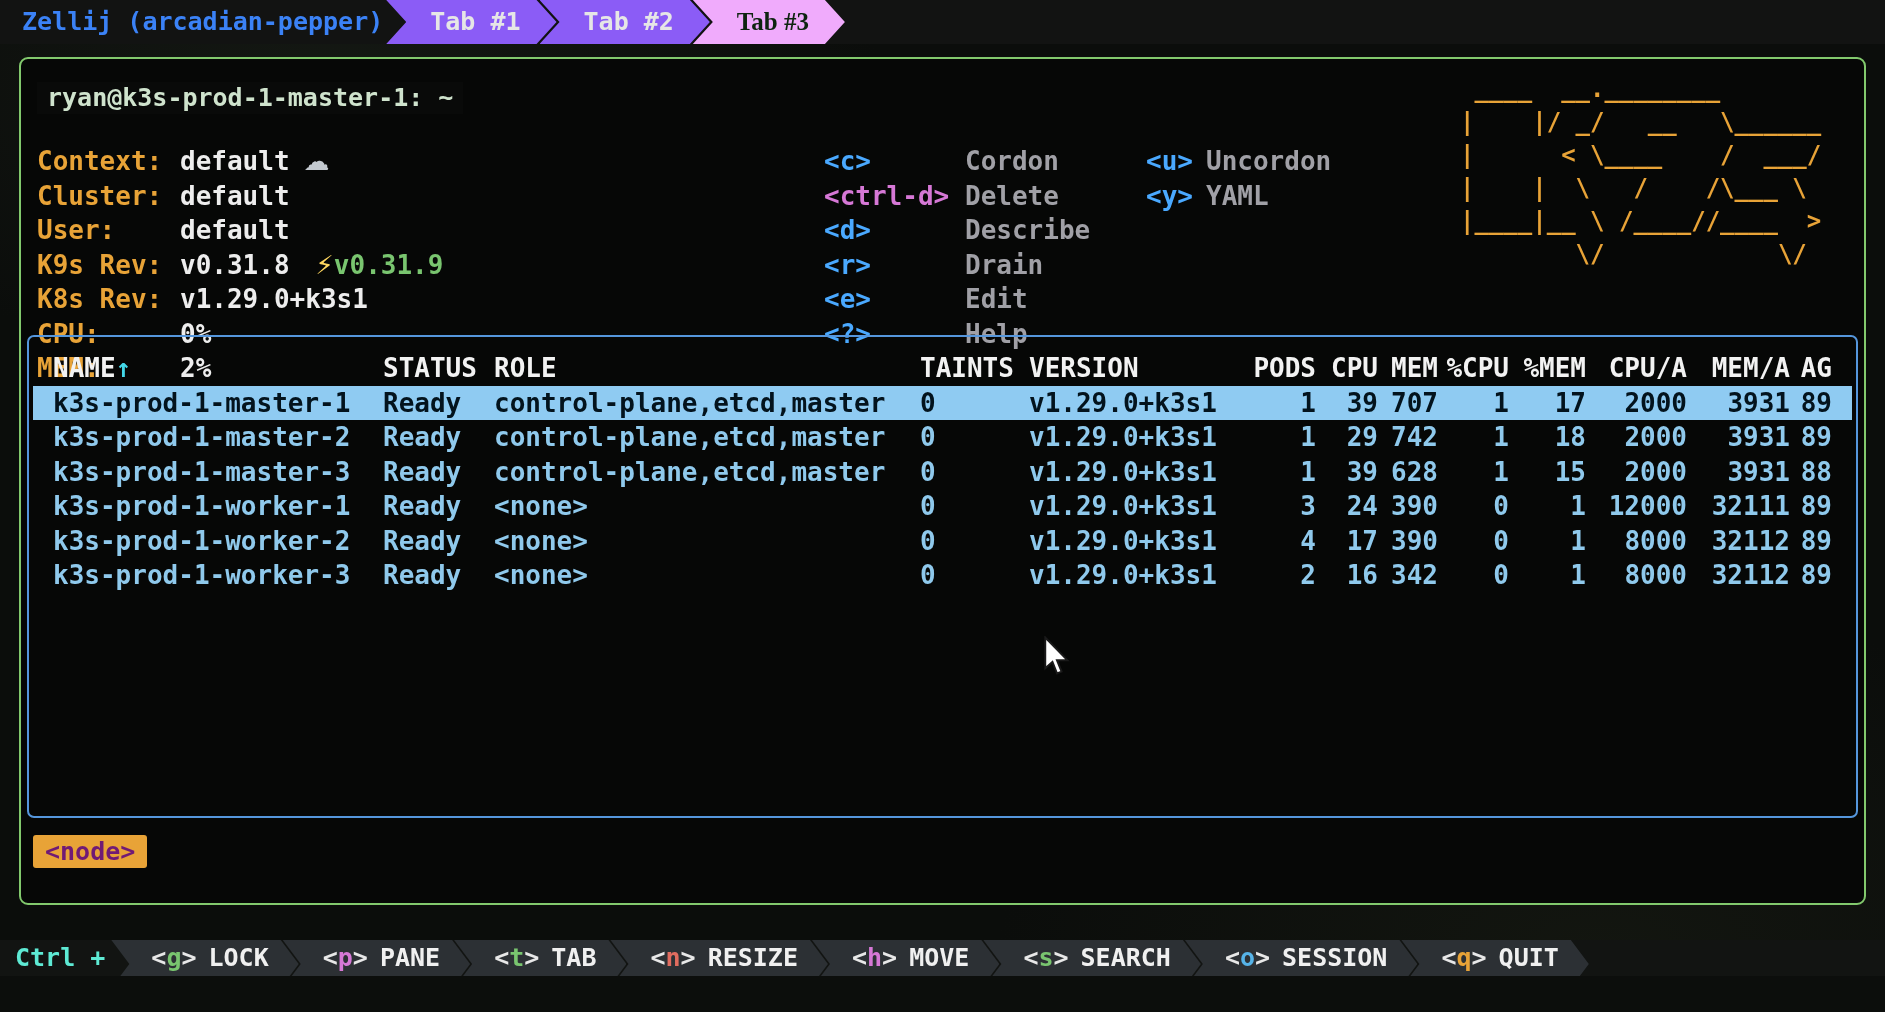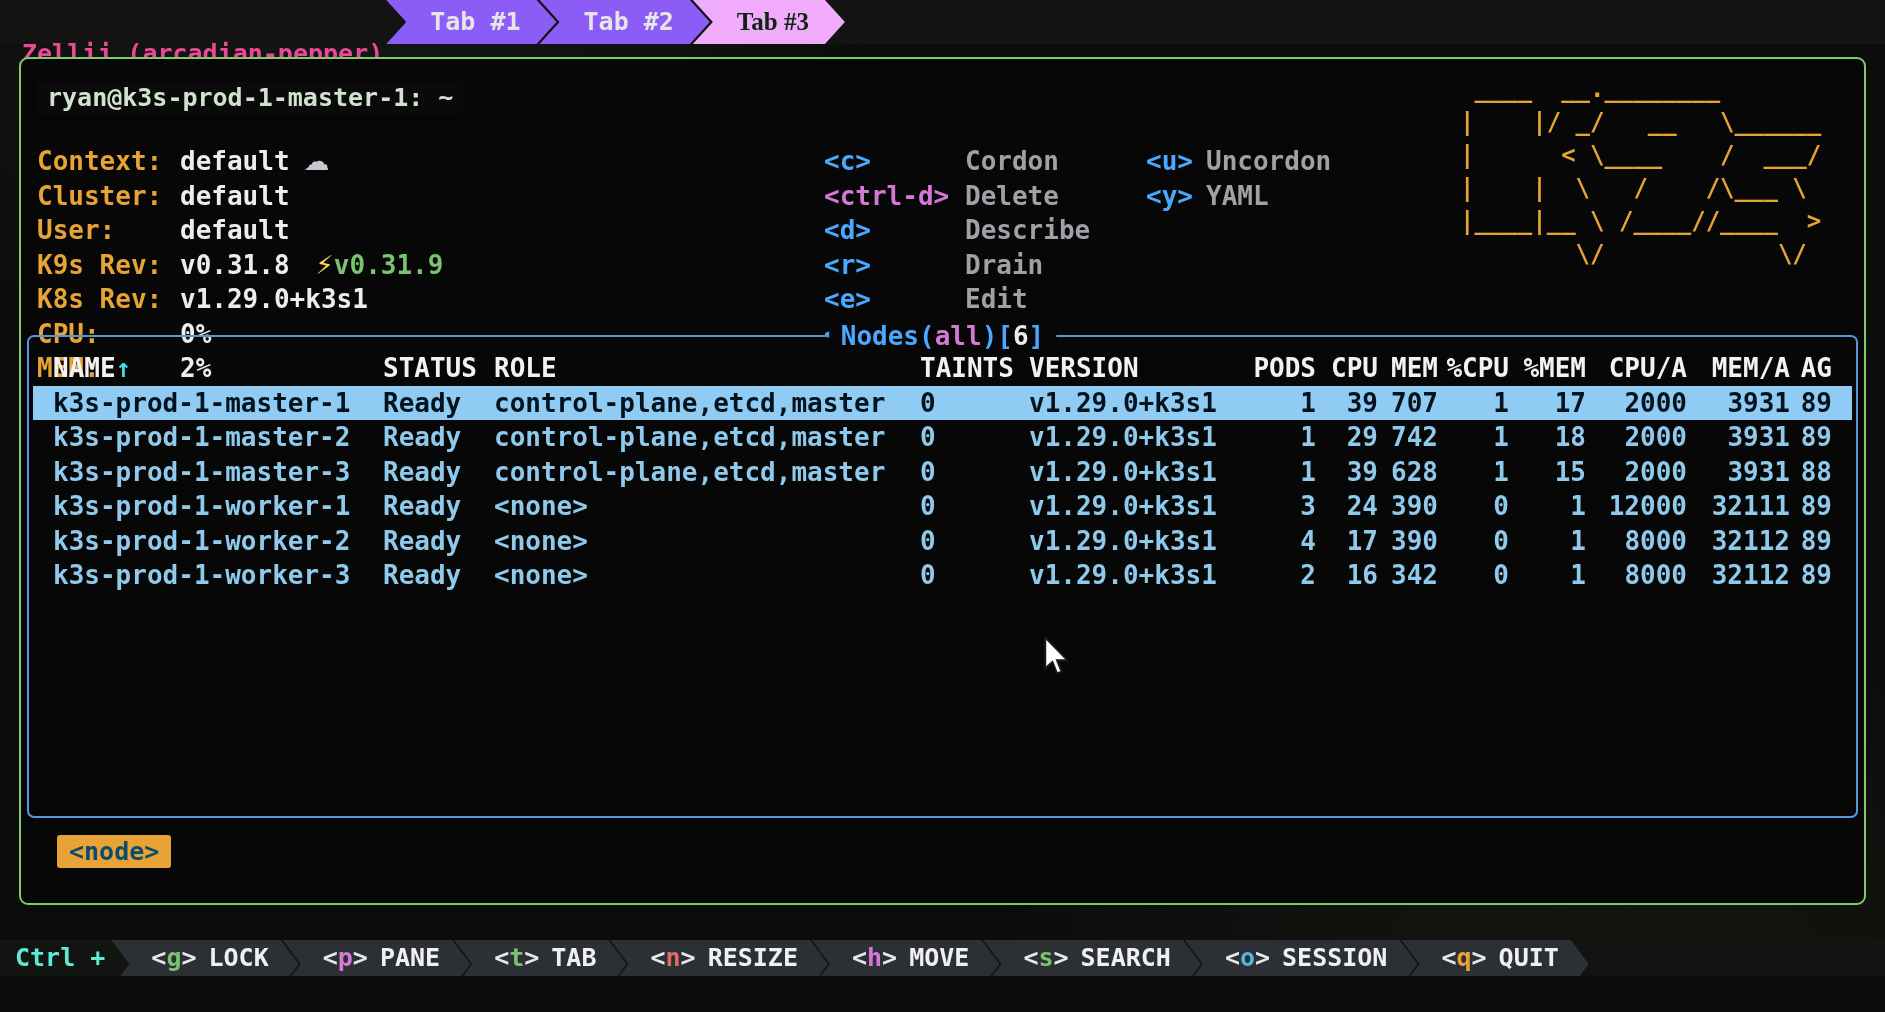--- a/index.html
+++ b/index.html
@@ -18,21 +18,21 @@
       radial-gradient(900px 500px at 18% 8%, #141813 0%, rgba(0,0,0,0) 60%),
       radial-gradient(1100px 650px at 85% 95%, #131610 0%, rgba(0,0,0,0) 55%),
       #0b0d0b;
     font-family:"DejaVu Sans Mono", monospace;
     font-weight:bold;
     color:var(--white);
     cursor:default;
   }
   
   .tab-bar{position:absolute;left:0;top:0;width:100%;height:44px;background:#121312;display:flex;align-items:stretch;}
-  .session-label{line-height:44px;font-size:25px;padding:0 20px 0 22px;color:#ec4899;white-space:pre;margin-top:32px;}
+  .session-label{line-height:44px;font-size:25px;padding:0 20px 0 22px;color:#3b82f6;white-space:pre;}
   .tab{height:44px;line-height:44px;font-size:25px;padding:0 36px 0 44px;margin-left:-17px;
     clip-path:polygon(0 0, calc(100% - 20px) 0, 100% 50%, calc(100% - 20px) 100%, 0 100%, 20px 50%);
     background:#8b5cf6;color:#e6e6e6;white-space:pre;}
   .tab.active{background:#f0abfc;color:#0e2410;font-family:Liberation Serif, serif;}
   
   .pane{position:absolute;left:19px;top:57px;width:1847px;height:848px;background:#060706;
     border:2px solid #82c96d;border-radius:9px;}
   .pane-title{position:absolute;left:16px;top:-17px;background:#090a09;padding:0 10px;
     font-size:25px;line-height:32px;color:#cfe3cd;white-space:pre;margin-top:40px;}
   
@@ -59,21 +59,21 @@
   .tt-blue{color:var(--blue);} .tt-pink{color:var(--pink);} .tt-white{color:var(--white);}
   .nodes-rows{position:absolute;left:4px;top:14px;right:4px;}
   .t-row{display:grid;
     grid-template-columns:330px 111px 426px 109px 200px 87px 62px 60px 71px 77px 101px 103px 42px;
     height:34.5px;line-height:34.5px;font-size:26px;padding-left:20px;white-space:pre;}
   .t-row .num{text-align:right;}
   .t-row.header{color:#f2f2f2;}
   .sort-arrow{color:#43d7e8;}
   .t-row.data{color:#8fc9ec;}
   .t-row.data.selected{background:#8fcbf2;color:#03131d;}
-  .crumb{position:absolute;left:36px;top:776px;background:var(--orange);color:#0c4a6e;
+  .crumb{position:absolute;left:12px;top:776px;background:var(--orange);color:#701a75;
     font-size:25px;line-height:33px;padding:0 12px;border-radius:3px;white-space:pre;}
   
   .status-bar{position:absolute;left:0;top:940px;width:100%;height:36px;background:#121412;
     display:flex;align-items:stretch;font-size:25px;}
   .ctrl-prefix{line-height:36px;padding:0 22px 0 15px;color:#5eead4;white-space:pre;}
   .seg{height:48px;line-height:36px;padding:0 30px 0 40px;margin-left:-16px;background:#2c3034;white-space:pre;
     clip-path:polygon(0 0, calc(100% - 18px) 0, 100% 50%, calc(100% - 18px) 100%, 0 100%, 18px 50%);}
   .seg .br{color:#e8e8e8;}
   .seg-label{color:#f0f0f0;margin-left:12px;}
   .tip-bar{position:absolute;left:0;top:976px;width:100%;height:36px;background:#0c0e0c;
@@ -108,21 +108,20 @@
   <div class="k9s-logo">
     <div class="logo-line"> ____  __.________</div>
       <div class="logo-line">|    |/ _/   __   \______</div>
       <div class="logo-line">|      &lt; \____    /  ___/</div>
       <div class="logo-line">|    |  \   /    /\___ \</div>
       <div class="logo-line">|____|__ \ /____//____  &gt;</div>
       <div class="logo-line">        \/            \/</div>
   </div>
 
   <div class="nodes-box">
-    <div class="nodes-title"><span class="tt-blue">Nodes(</span><span class="tt-pink">all</span><span class="tt-blue">)[</span><span class="tt-white">6</span><span class="tt-blue">]</span></div>
 
     <div class="nodes-rows">
       <div class="t-row header">
         <span class="cell"><span>NAME</span><span class="sort-arrow">↑</span></span>
         <span class="cell">STATUS</span>
         <span class="cell">ROLE</span>
         <span class="cell">TAINTS</span>
         <span class="cell">VERSION</span>
         <span class="cell num">PODS</span>
         <span class="cell num">CPU</span>

